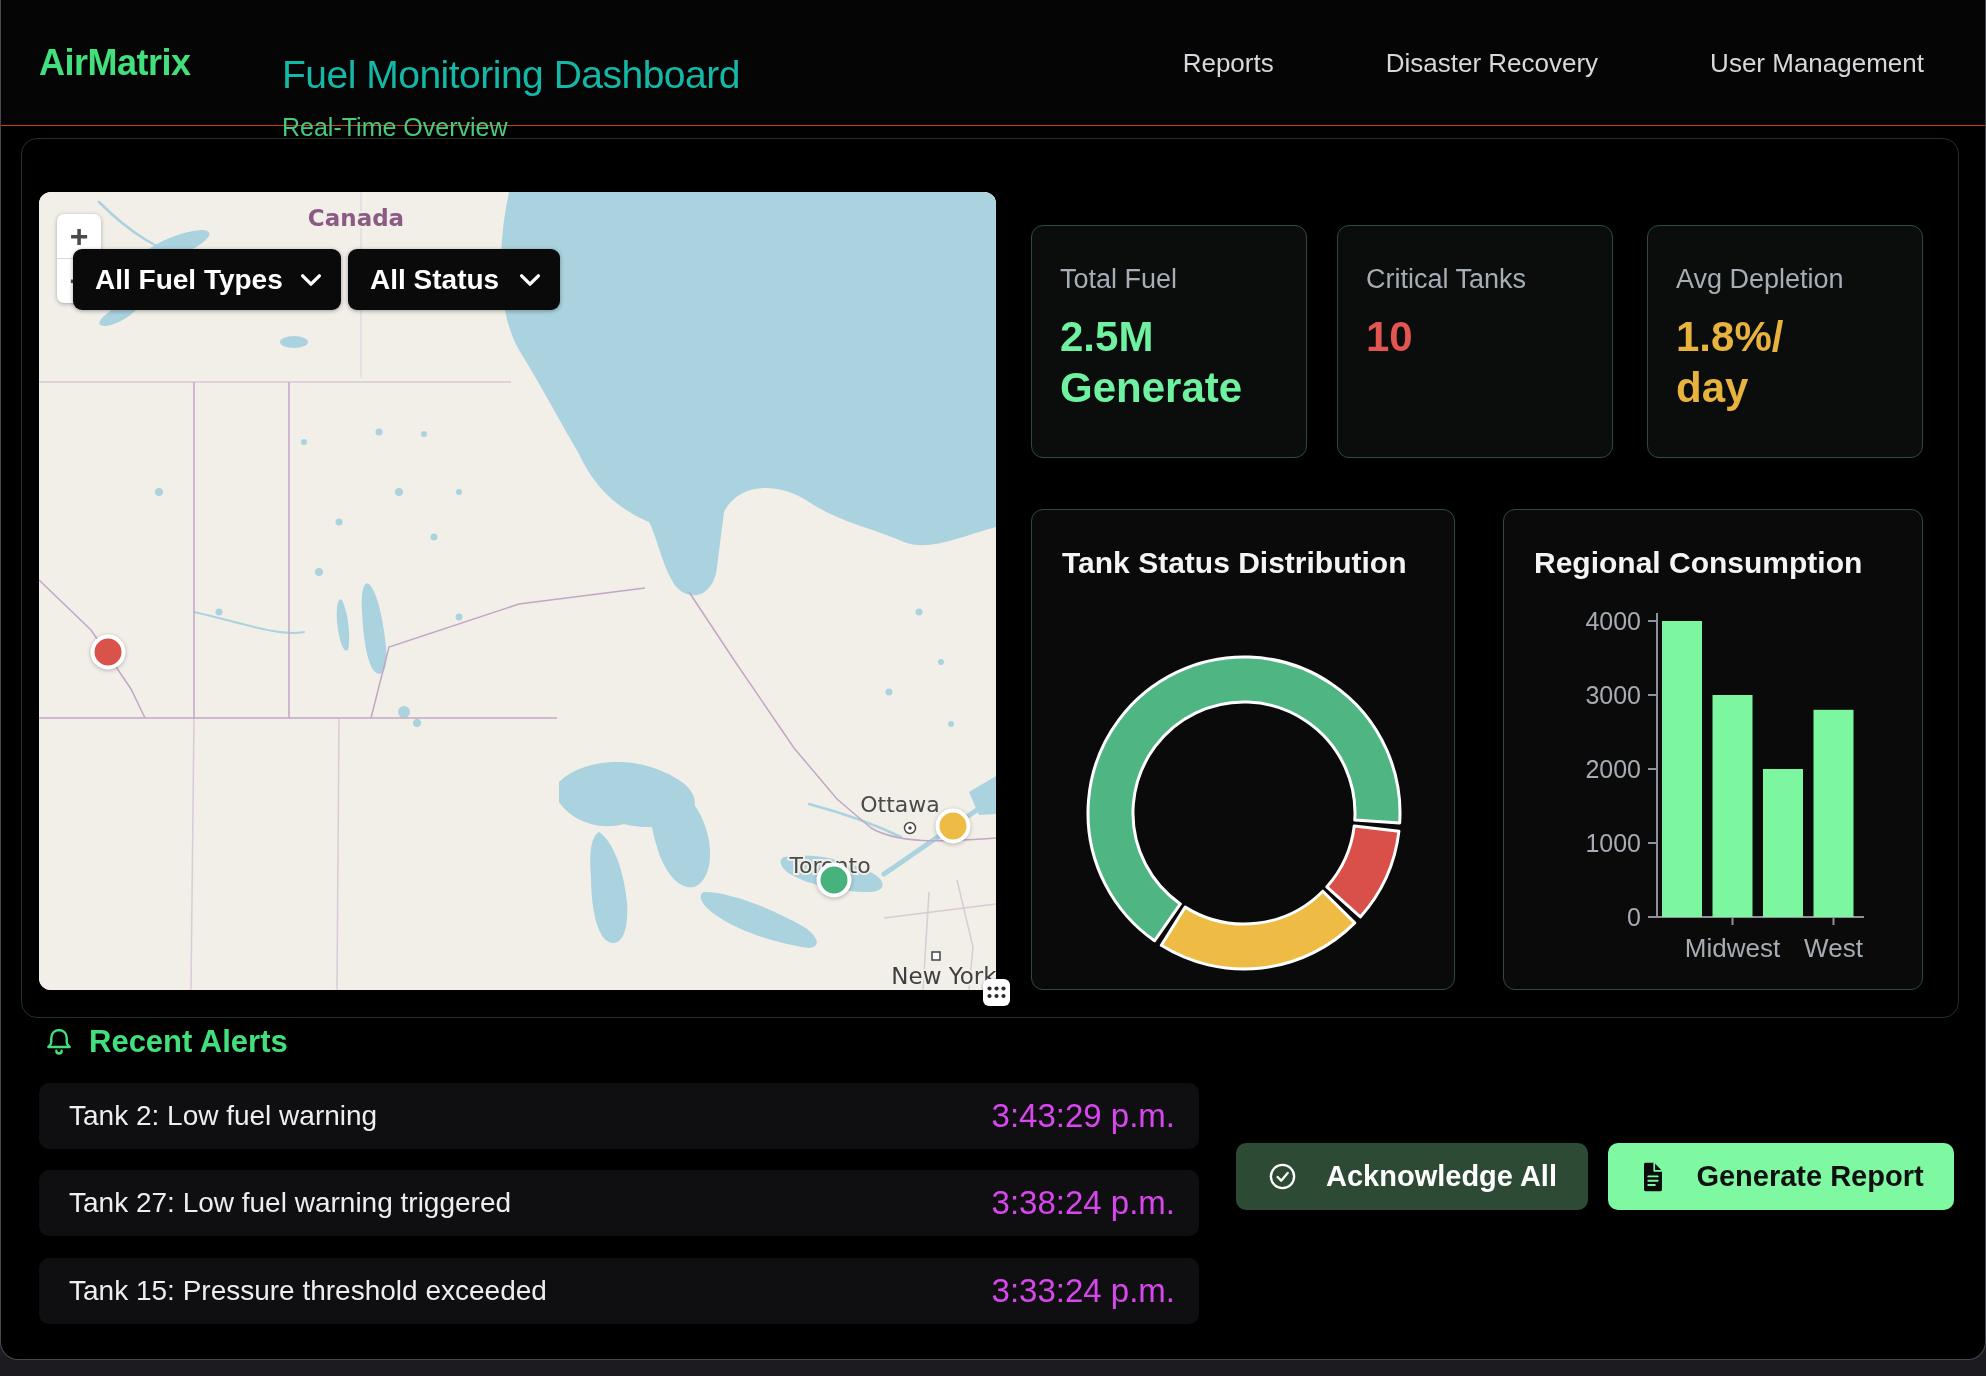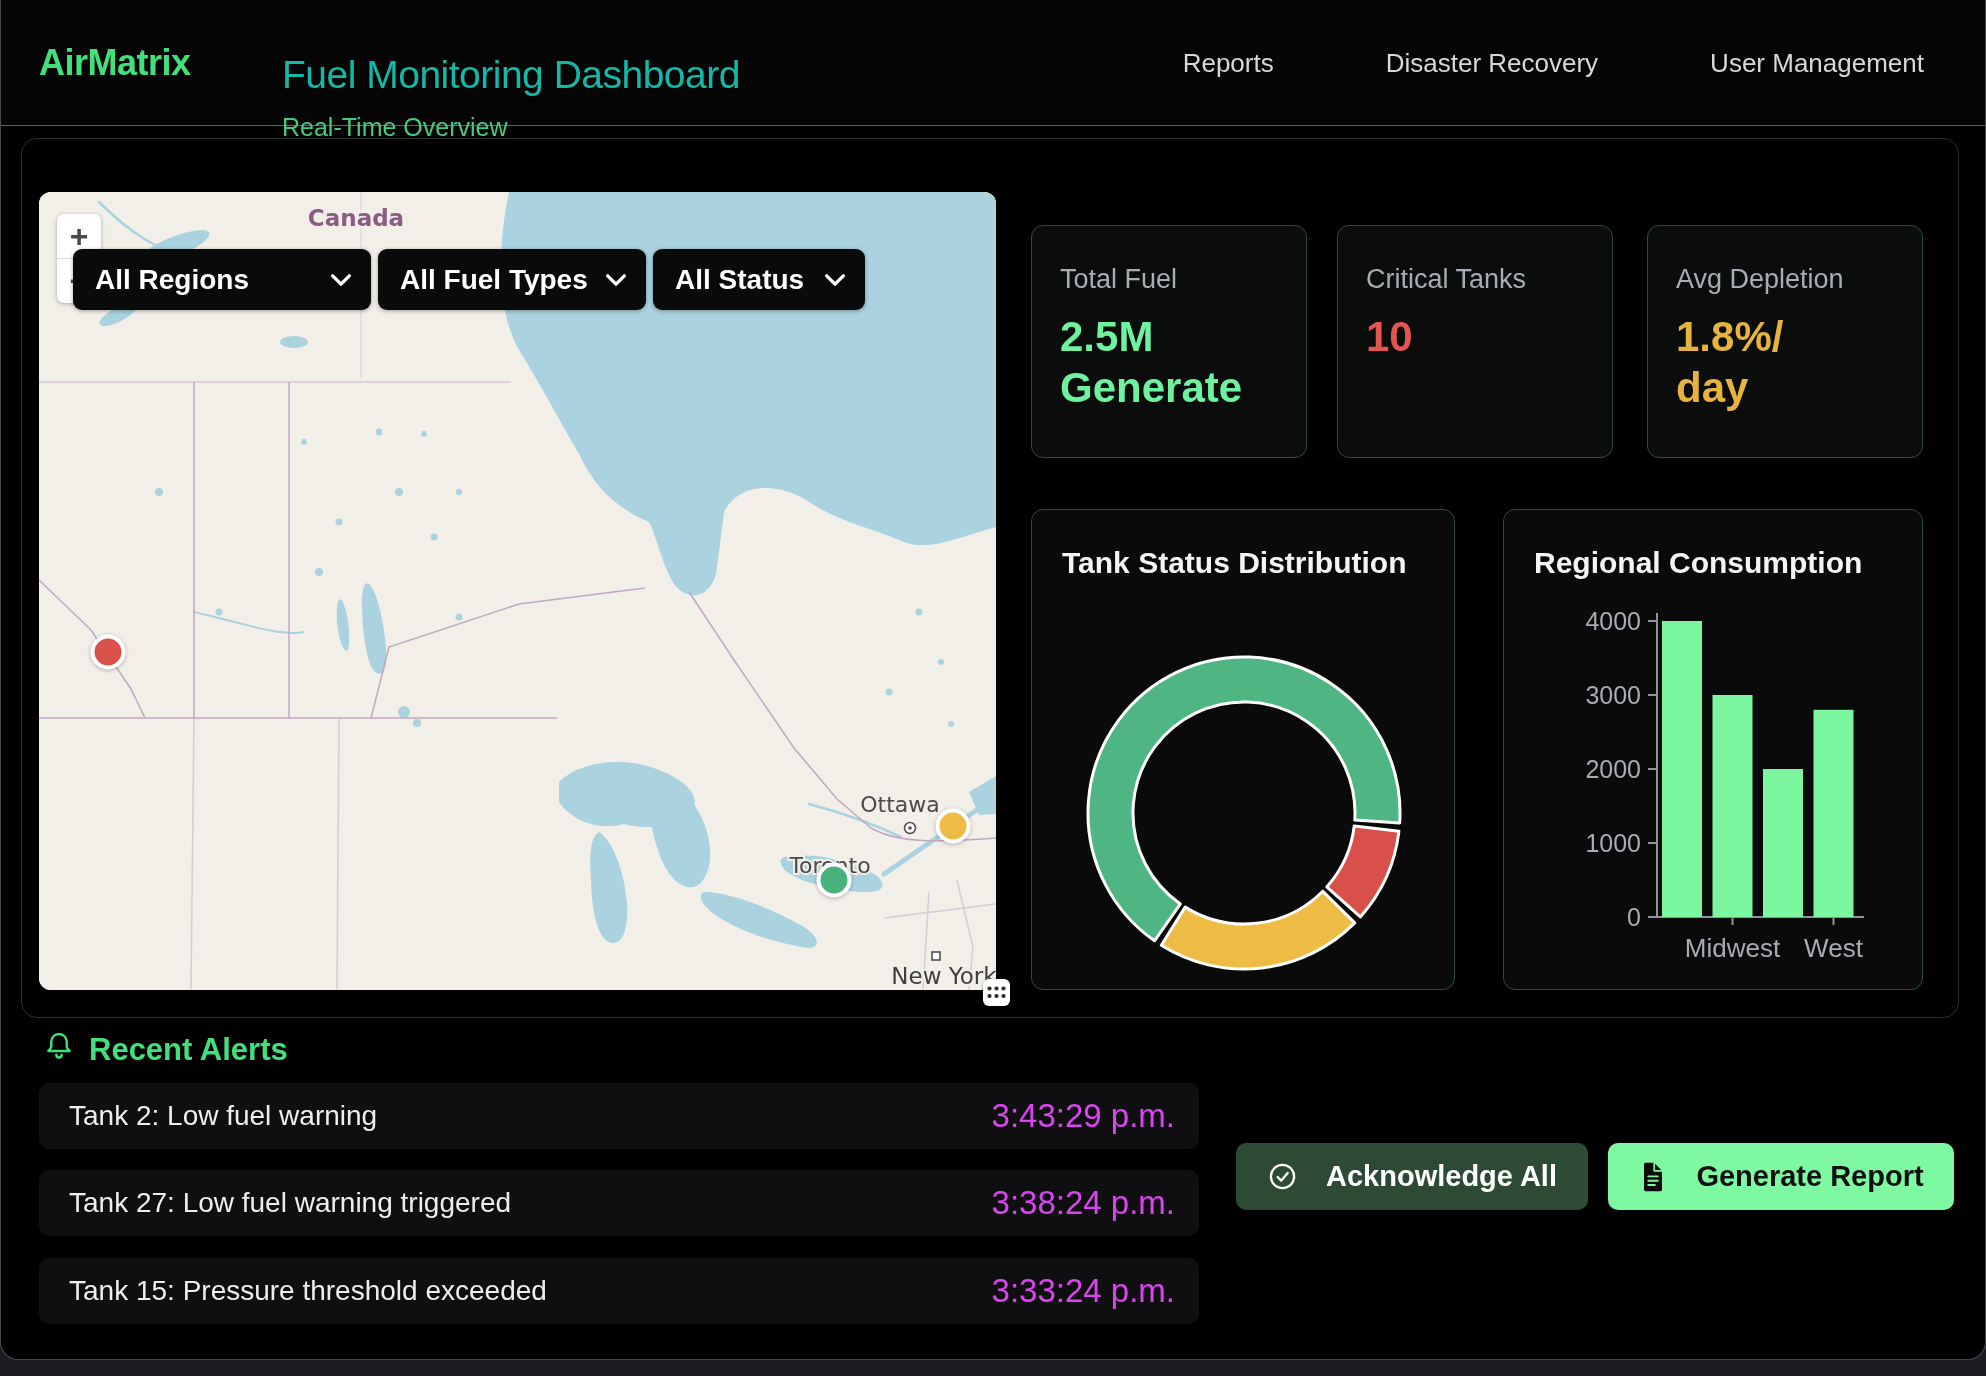--- a/index.html
+++ b/index.html
@@ -57,21 +57,21 @@
   .chart-card { position:absolute; top:509px; height:481px; background:#0a0a0a;
                 border:1px solid #2b4e3c; border-radius:12px; }
   .chart-title { position:absolute; left:30px; top:36px; font-size:30px; font-weight:700; color:#f4f4f5; }
   #donut-card { left:1030px; width:424px; }
   #bars-card  { left:1502px; width:420px; }
   #donut-svg { position:absolute; left:42px; top:133px; }
   #bar-svg   { position:absolute; left:0; top:0; }
 
   
   #alerts-header { position:absolute; left:42px; top:1024px; display:flex; align-items:center; gap:14px; }
-  #alerts-title { font-size:31px; font-weight:700; color:#41e07d;margin-top:8px; }
+  #alerts-title { font-size:31px; font-weight:700; color:#41e07d; }
   .alert-row { position:absolute; left:38px; width:1160px; height:66px; background:#0f0f11;
                border-radius:10px; display:flex; align-items:center; justify-content:space-between;
                padding:0 24px 0 30px; cursor:pointer; }
   .alert-text { font-size:28px; color:#eceef0; }
   .alert-time { font-size:33px; color:#d946ef; }
 
   
   .btn { position:absolute; top:1143px; height:67px; border:none; border-radius:10px;
          display:flex; align-items:center; justify-content:center; gap:28px;
          font-family:inherit; font-size:29px; font-weight:700; cursor:pointer; }
@@ -169,26 +169,20 @@
       </g>
     </svg>
 
     <div id="zoom-ctrl">
       <div class="zoom-btn">+</div>
       <div class="zoom-divider"></div>
       <div class="zoom-btn">−</div>
     </div>
 
     <div id="filters">
-      <div class="filter-select" style="width:298px">
-        <span>All Regions</span>
-        <svg width="20" height="12" viewBox="0 0 12 7">
-          <polyline points="1,1 6,6 11,1" fill="none" stroke="#fff" stroke-width="2" stroke-linecap="round" stroke-linejoin="round"></polyline>
-        </svg>
-      </div>
       <div class="filter-select" style="width:268px">
         <span>All Fuel Types</span>
         <svg width="20" height="12" viewBox="0 0 12 7">
           <polyline points="1,1 6,6 11,1" fill="none" stroke="#fff" stroke-width="2" stroke-linecap="round" stroke-linejoin="round"></polyline>
         </svg>
       </div>
       <div class="filter-select" style="width:212px">
         <span>All Status</span>
         <svg width="20" height="12" viewBox="0 0 12 7">
           <polyline points="1,1 6,6 11,1" fill="none" stroke="#fff" stroke-width="2" stroke-linecap="round" stroke-linejoin="round"></polyline>

